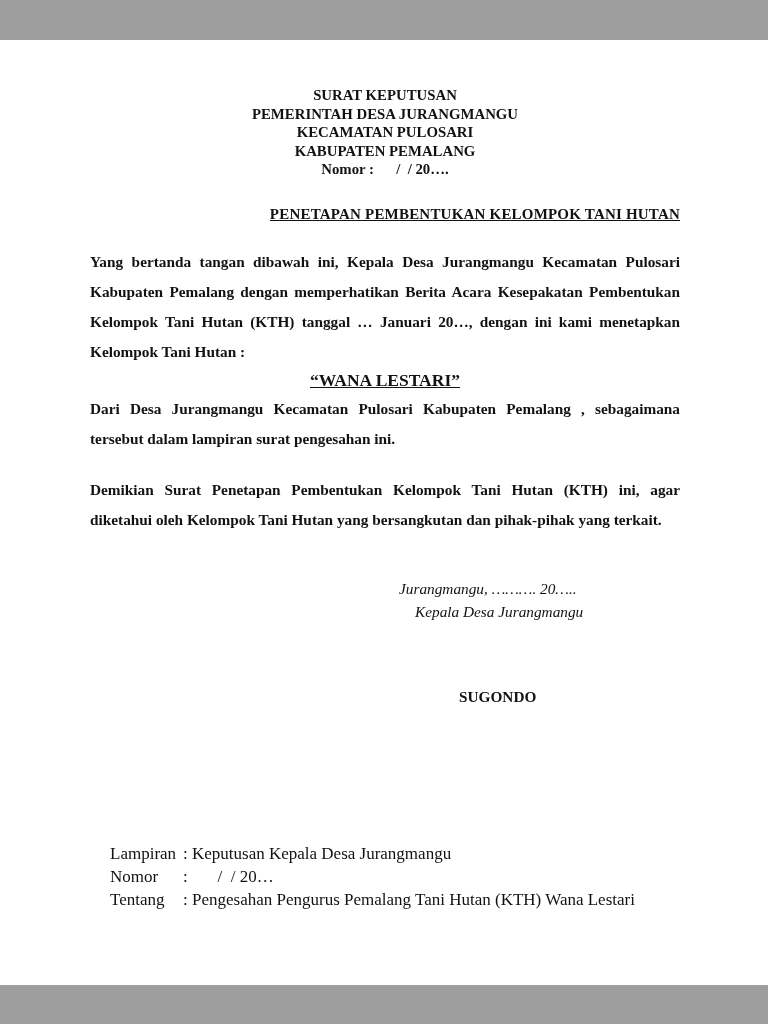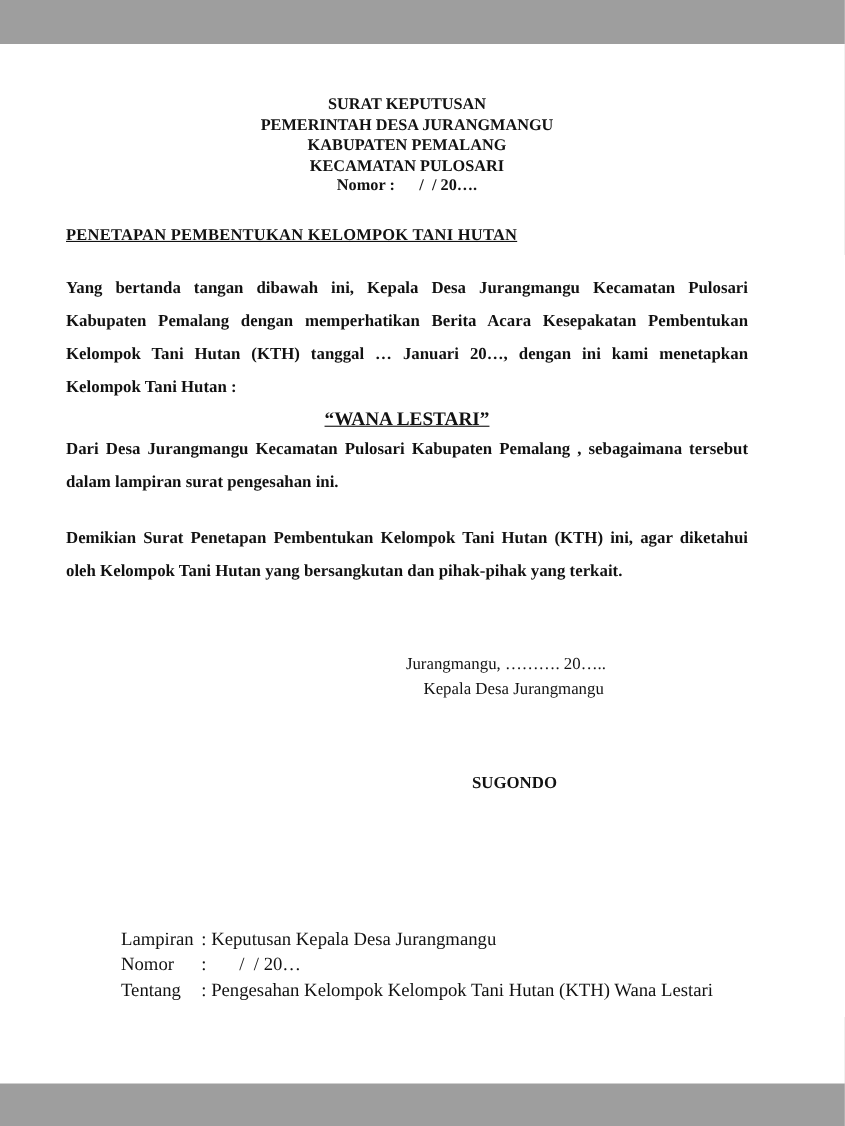--- a/index.html
+++ b/index.html
@@ -9,54 +9,54 @@
     background: #9e9e9e;
     font-family: "Liberation Serif", "DejaVu Serif", serif;
     color: #121212;
     overflow: hidden;
   }
   .canvas { position: relative; width: 768px; height: 1024px; }
   .sheet {
     position: absolute; top: 40px; left: 0;
     width: 768px; height: 945px;
     background: #ffffff;
-    padding: 46px 88px 0 60px;
+    padding: 46px 88px 0 90px;
   }
   .letterhead { text-align: center; font-weight: bold; font-size: 14.8px; line-height: 18.5px; }
   .letterhead .nomor { white-space: pre-wrap; }
-  .doc-title { text-align: left; font-weight: bold; font-size: 15px; margin-top: 27px; }
+  .doc-title { text-align: right; font-weight: bold; font-size: 15px; margin-top: 27px; }
   .doc-title span { text-decoration: underline; letter-spacing: 0.2px; }
   .body-text { font-size: 15.3px; line-height: 30px; text-align: justify; margin: 0; font-weight: bold; }
   .p1 { margin-top: 24px; }
   .group-name { text-align: center; font-size: 17.5px; font-weight: bold; margin-top: 3px; }
   .group-name span { text-decoration: underline; }
   .p2 { margin-top: 3px; }
   .p3 { margin-top: 21px; }
-  .sig-block { margin-top: 57px; margin-left: 309px; font-size: 15.3px; line-height: 23px; }
+  .sig-block { margin-top: 42px; margin-left: 309px; font-size: 15.3px; line-height: 23px; font-style: italic; }
   .sig-role { padding-left: 16px; }
   .sig-name { margin-top: 64px; padding-left: 369px; font-weight: bold; font-size: 15.3px; line-height: 20px; }
   .tembusan { font-size: 12.8px; line-height: 15.5px; margin-top: 2px; }
   .tembusan-items { margin: 2px 0 0 0; padding: 0; }
   .t-item { display: flex; }
   .t-num { width: 23px; }
   .footer-block { position: absolute; left: 90px; top: 802px; font-size: 17px; line-height: 23px; margin-left: 20px; }
   .f-label { display: inline-block; width: 73px; }
   .f-value { white-space: pre-wrap; }
 </style>
 </head>
 <body>
 
 <div class="canvas">
   <div class="sheet">
 
     <div class="letterhead">
       <div>SURAT KEPUTUSAN</div>
       <div>PEMERINTAH DESA JURANGMANGU</div>
+      <div>KECAMATAN PULOSARI</div>
       <div>KABUPATEN PEMALANG</div>
-      <div>KECAMATAN PULOSARI</div>
       <div class="nomor">Nomor :      /  / 20….</div>
     </div>
 
     <div class="doc-title">
       <span>PENETAPAN PEMBENTUKAN KELOMPOK TANI HUTAN</span>
     </div>
 
     <p class="body-text p1">Yang bertanda tangan dibawah ini, Kepala Desa Jurangmangu Kecamatan Pulosari Kabupaten Pemalang dengan memperhatikan Berita Acara Kesepakatan Pembentukan Kelompok Tani Hutan (KTH) tanggal … Januari 20…, dengan ini kami menetapkan Kelompok Tani Hutan :</p>
 
     <div class="group-name">
@@ -76,18 +76,18 @@
 
 
     <div class="footer-block">
       <div>
         <span class="f-label">Lampiran</span><span class="f-value">: Keputusan Kepala Desa Jurangmangu</span>
       </div>
       <div>
         <span class="f-label">Nomor</span><span class="f-value">:       /  / 20…</span>
       </div>
       <div>
-        <span class="f-label">Tentang</span><span class="f-value">: Pengesahan Kelompok Kelompok Tani Hutan (KTH) Wana Lestari</span>
+        <span class="f-label">Tentang</span><span class="f-value">: Pengesahan Pengurus Pemalang Tani Hutan (KTH) Wana Lestari</span>
       </div>
     </div>
 
   </div>
 </div>
 
 </body></html>

